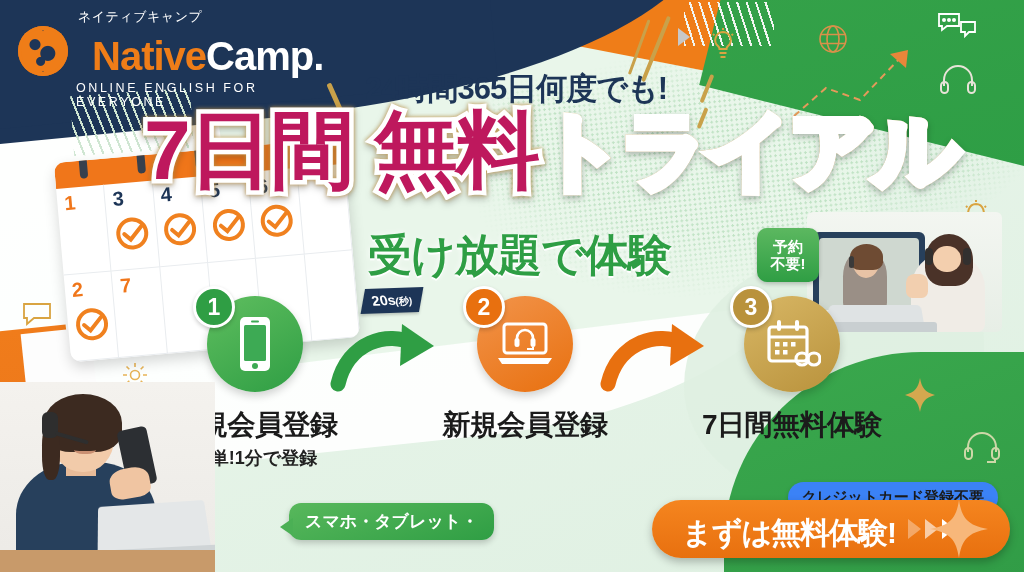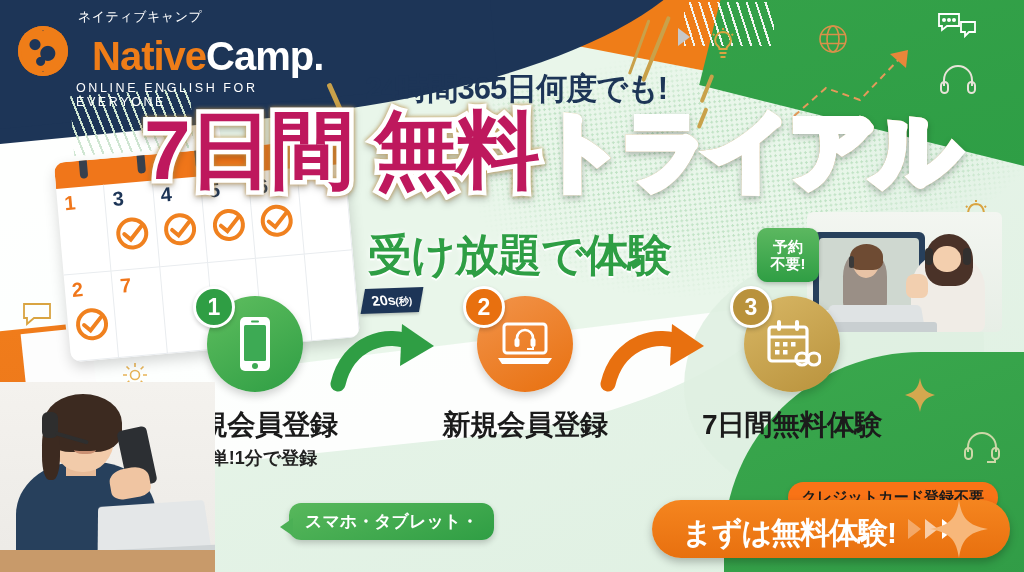--- a/index.html
+++ b/index.html
@@ -253,21 +253,21 @@
     border-radius:12px; padding:8px 16px; text-align:center;
     box-shadow:0 3px 6px rgba(0,0,0,.2);
   }
   .device-bubble::after{
     content:""; position:absolute; left:-9px; top:15px;
     border-top:9px solid transparent; border-bottom:9px solid transparent;
     border-right:13px solid #4bb055;
   }
   .cc-bubble{
     position:absolute; right:26px; top:482px;
-    background:#f97316; color:#1b1b1b; font-size:15px; font-weight:bold;
+    background:#3b82f6; color:#1b1b1b; font-size:15px; font-weight:bold;
     border-radius:16px; padding:6px 14px; white-space:nowrap;
     box-shadow:0 2px 5px rgba(0,0,0,.16);
   }
   .cc-bubble::after{
     content:""; position:absolute; left:38%; bottom:-10px;
     border-left:8px solid transparent; border-right:12px solid transparent;
     border-top:12px solid #ffffff;
   }
   .cta{
     position:absolute; right:14px; bottom:14px;

